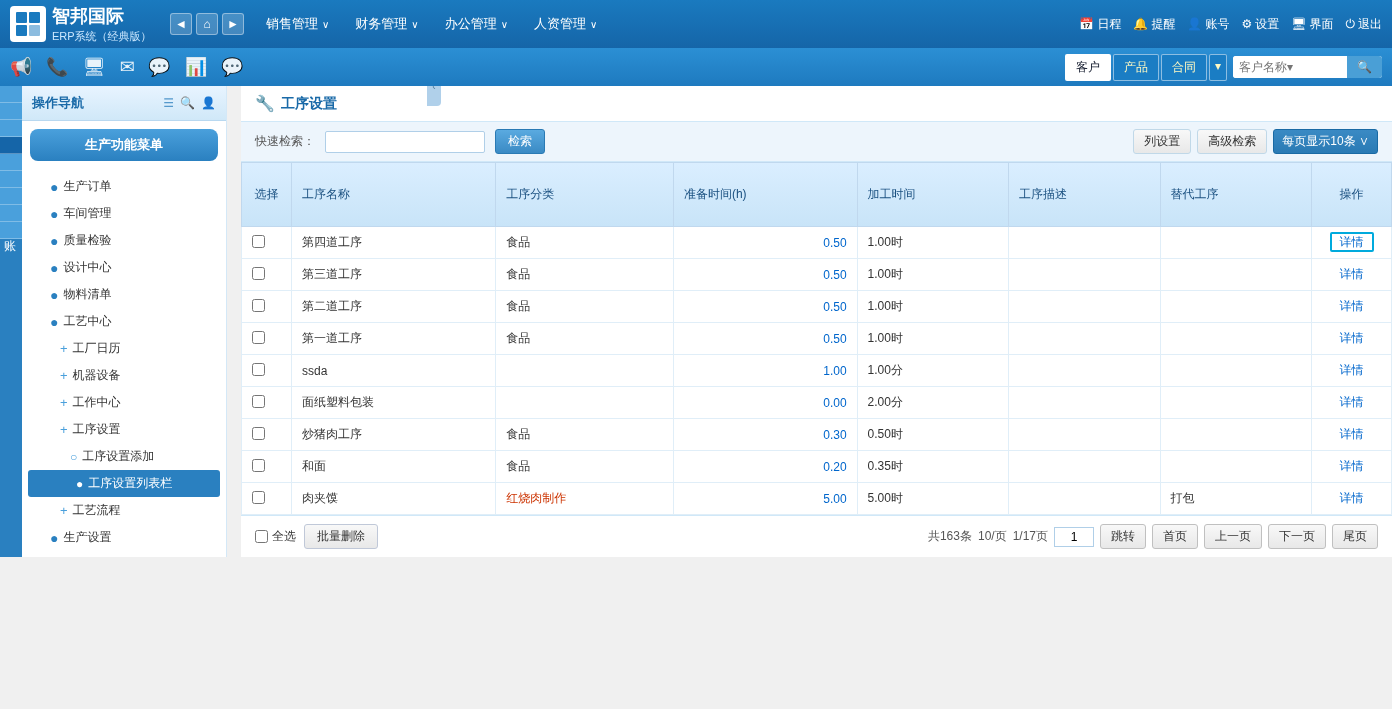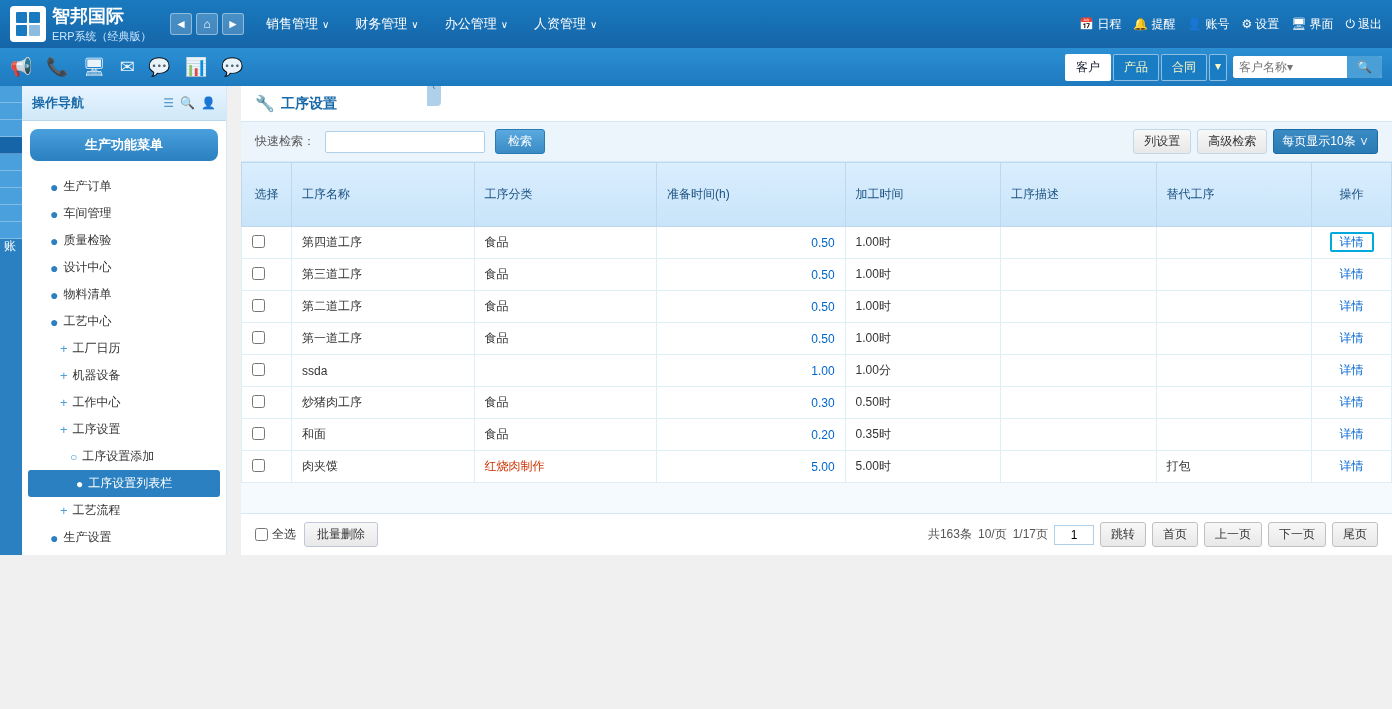--- a/index.html
+++ b/index.html
@@ -698,20 +698,30 @@
             <td>ssda</td>
             <td></td>
             <td class="num">1.00</td>
             <td>1.00分</td>
             <td></td>
             <td></td>
             <td class="detail-btn"><span class="detail-link">详情</span></td>
           </tr>
           <tr>
             <td class="center"><input type="checkbox" style=""></td>
+            <td>面纸塑料包装</td>
+            <td></td>
+            <td class="num">0.00</td>
+            <td>2.00分</td>
+            <td></td>
+            <td></td>
+            <td class="detail-btn"><span class="detail-link">详情</span></td>
+          </tr>
+          <tr>
+            <td class="center"><input type="checkbox" style=""></td>
             <td>炒猪肉工序</td>
             <td>食品</td>
             <td class="num">0.30</td>
             <td>0.50时</td>
             <td></td>
             <td></td>
             <td class="detail-btn"><span class="detail-link">详情</span></td>
           </tr>
           <tr>
             <td class="center"><input type="checkbox" style=""></td>

